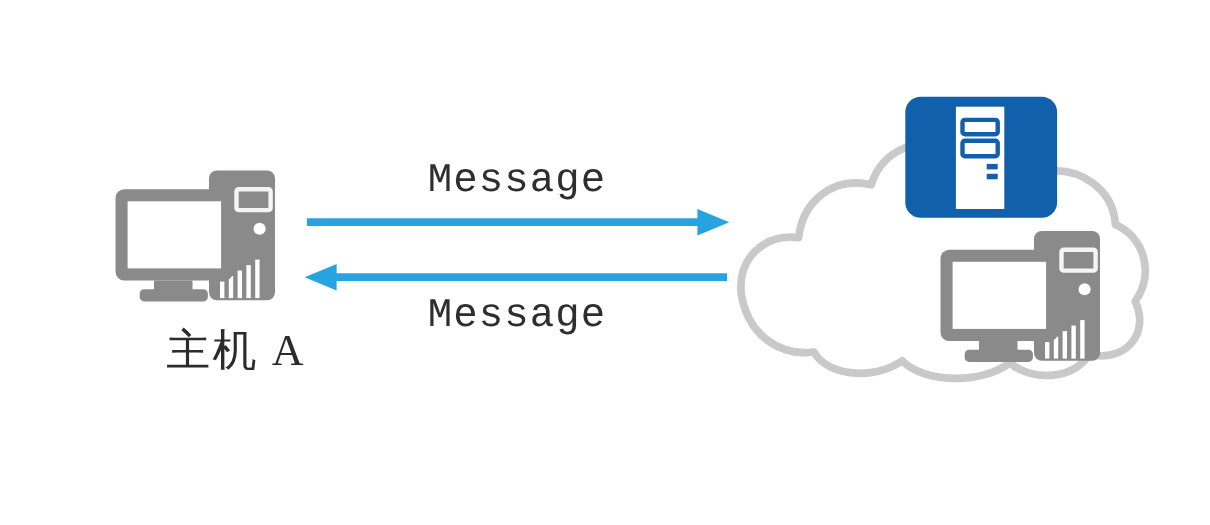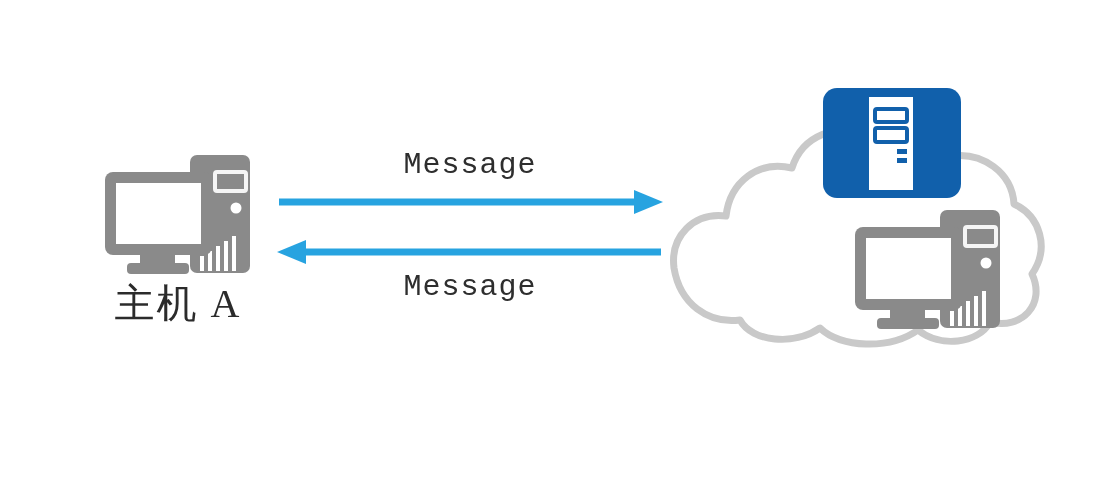--- a/index.html
+++ b/index.html
@@ -15,32 +15,32 @@
     overflow: hidden;
     font-family: "Liberation Sans", sans-serif;
   }
   .abs { position: absolute; }
 
   .msg-label {
     position: absolute;
     width: 300px;
     text-align: center;
     font-family: "Liberation Mono", "DejaVu Sans Mono", monospace;
-    font-size: 30px;
+    font-size: 37px;
     line-height: 38px;
     color: #2e2e2e;
     letter-spacing: 1px;
     white-space: nowrap;
   }
   .host-label {
     position: absolute;
     left: 78px;
-    top: 281px;
+    top: 296px;
     width: 200px;
-    text-align: center;
+    text-align: right;
     font-family: "Liberation Serif", "DejaVu Serif", serif;
     font-size: 40px;
     line-height: 46px;
     color: #2b2b2b;
     letter-spacing: 2px;
     white-space: nowrap;
   }
   svg { display: block; }
 </style>
 </head>

